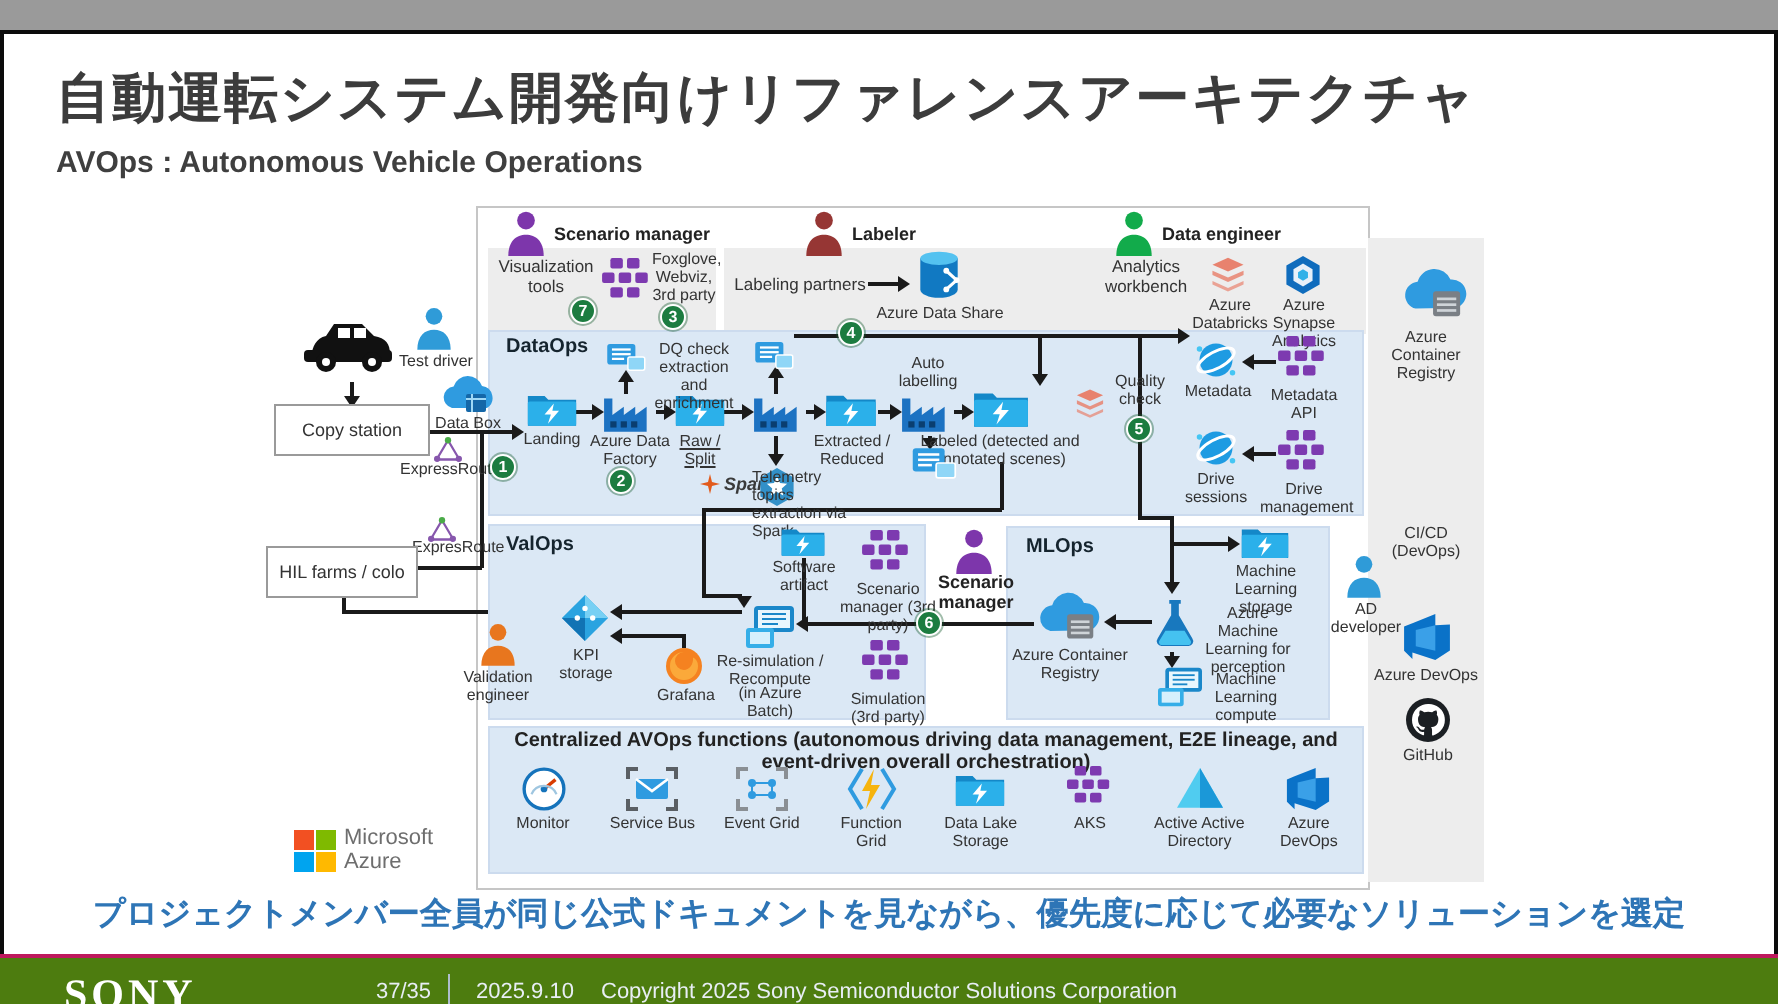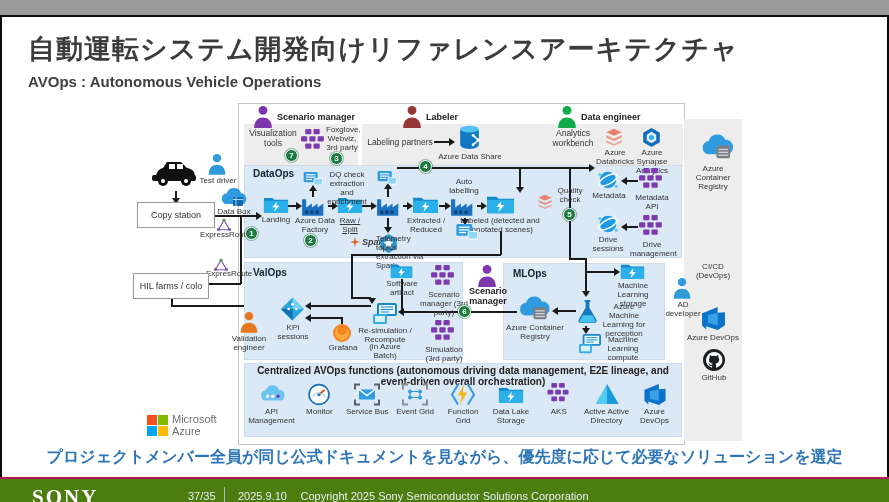--- a/index.html
+++ b/index.html
@@ -474,21 +474,21 @@
         <path d="M13 1 L25 13 13 25 1 13 Z" fill="#2aa3e0"></path>
         <path d="M13 1 L25 13 H13 Z" fill="#77d0f4"></path>
         <path d="M1 13 L13 25 V13 Z" fill="#1173b4"></path>
         <g fill="#fff">
           <circle cx="13" cy="8" r="1.4"></circle>
           <circle cx="9" cy="13" r="1.4"></circle>
           <circle cx="17" cy="13" r="1.4"></circle>
         </g>
       </svg>
   </div>
-  <div class="lbl" style="left:275px;top:309px;width:36px;">KPI sessions</div>
+  <div class="lbl" style="left:275px;top:309px;width:36px;">KPI storage</div>
   <div class="icon" style="left:332px;top:308px;width:20px;height:20px;">
     <svg viewBox="0 0 20 20">
         <circle cx="10" cy="10" r="9" fill="#f58220"></circle>
         <path d="M10 3 a7 7 0 1 0 7 7 c0-2-1-3.5-2.5-4.2 .3 3.7-2 6.2-4.5 6.2 a4.5 4.5 0 0 1 0-9 z" fill="#fbb040" opacity=".85"></path>
       </svg>
   </div>
   <div class="lbl" style="left:327px;top:329px;width:32px;">Grafana</div>
   <div class="icon" style="left:371px;top:287px;width:28px;height:24px;">
     <svg viewBox="0 0 28 24">
         <rect x="6" y="1" width="20" height="13" rx="2" fill="#1a87c9"></rect>
@@ -582,31 +582,20 @@
           <line x1="10" y1="10" x2="18" y2="10"></line>
         </g>
         <rect x="2" y="12" width="14" height="10" rx="1.5" fill="#35aee8"></rect>
         <rect x="4" y="14" width="10" height="6" fill="#d6f0fc"></rect>
       </svg>
   </div>
   <div class="lbl" style="left:601px;top:321px;width:44px;">Machine Learning compute</div>
 
   <div class="lbl" style="left:250px;top:350px;width:426px;font-size:10px;font-weight:bold;color:#222;">Centralized AVOps functions (autonomous driving data management, E2E lineage, and event-driven overall orchestration)</div>
   <div class="central-row" style="left:248px;top:368px;width:430px;">
-    <div class="citem">
-      <span class="ic">
-        <svg viewBox="0 0 30 22">
-            <path d="M7 18 a6 6 0 0 1 .8-11.8 A8 8 0 0 1 23 5.5 6.5 6.5 0 0 1 25.5 18 Z" fill="#6cc3ef"></path>
-            <circle cx="10" cy="13" r="2" fill="#fff"></circle>
-            <circle cx="16" cy="13" r="2" fill="#fff"></circle>
-            <circle cx="22" cy="13" r="2" fill="#7a3daf"></circle>
-          </svg>
-      </span>
-      <span class="clabel">API Management</span>
-    </div>
     <div class="citem">
       <span class="ic">
         <svg viewBox="0 0 22 22">
             <circle cx="11" cy="11" r="9.5" fill="#fff" stroke="#1573bb" stroke-width="1.6"></circle>
             <path d="M11 11 L16.5 6.5" stroke="#d83b01" stroke-width="1.6"></path>
             <circle cx="11" cy="11" r="1.6" fill="#1573bb"></circle>
             <path d="M5 13.5 a6.5 6.5 0 0 1 12 0" fill="none" stroke="#9fc6e0" stroke-width="1"></path>
           </svg>
       </span>
       <span class="clabel">Monitor</span>

